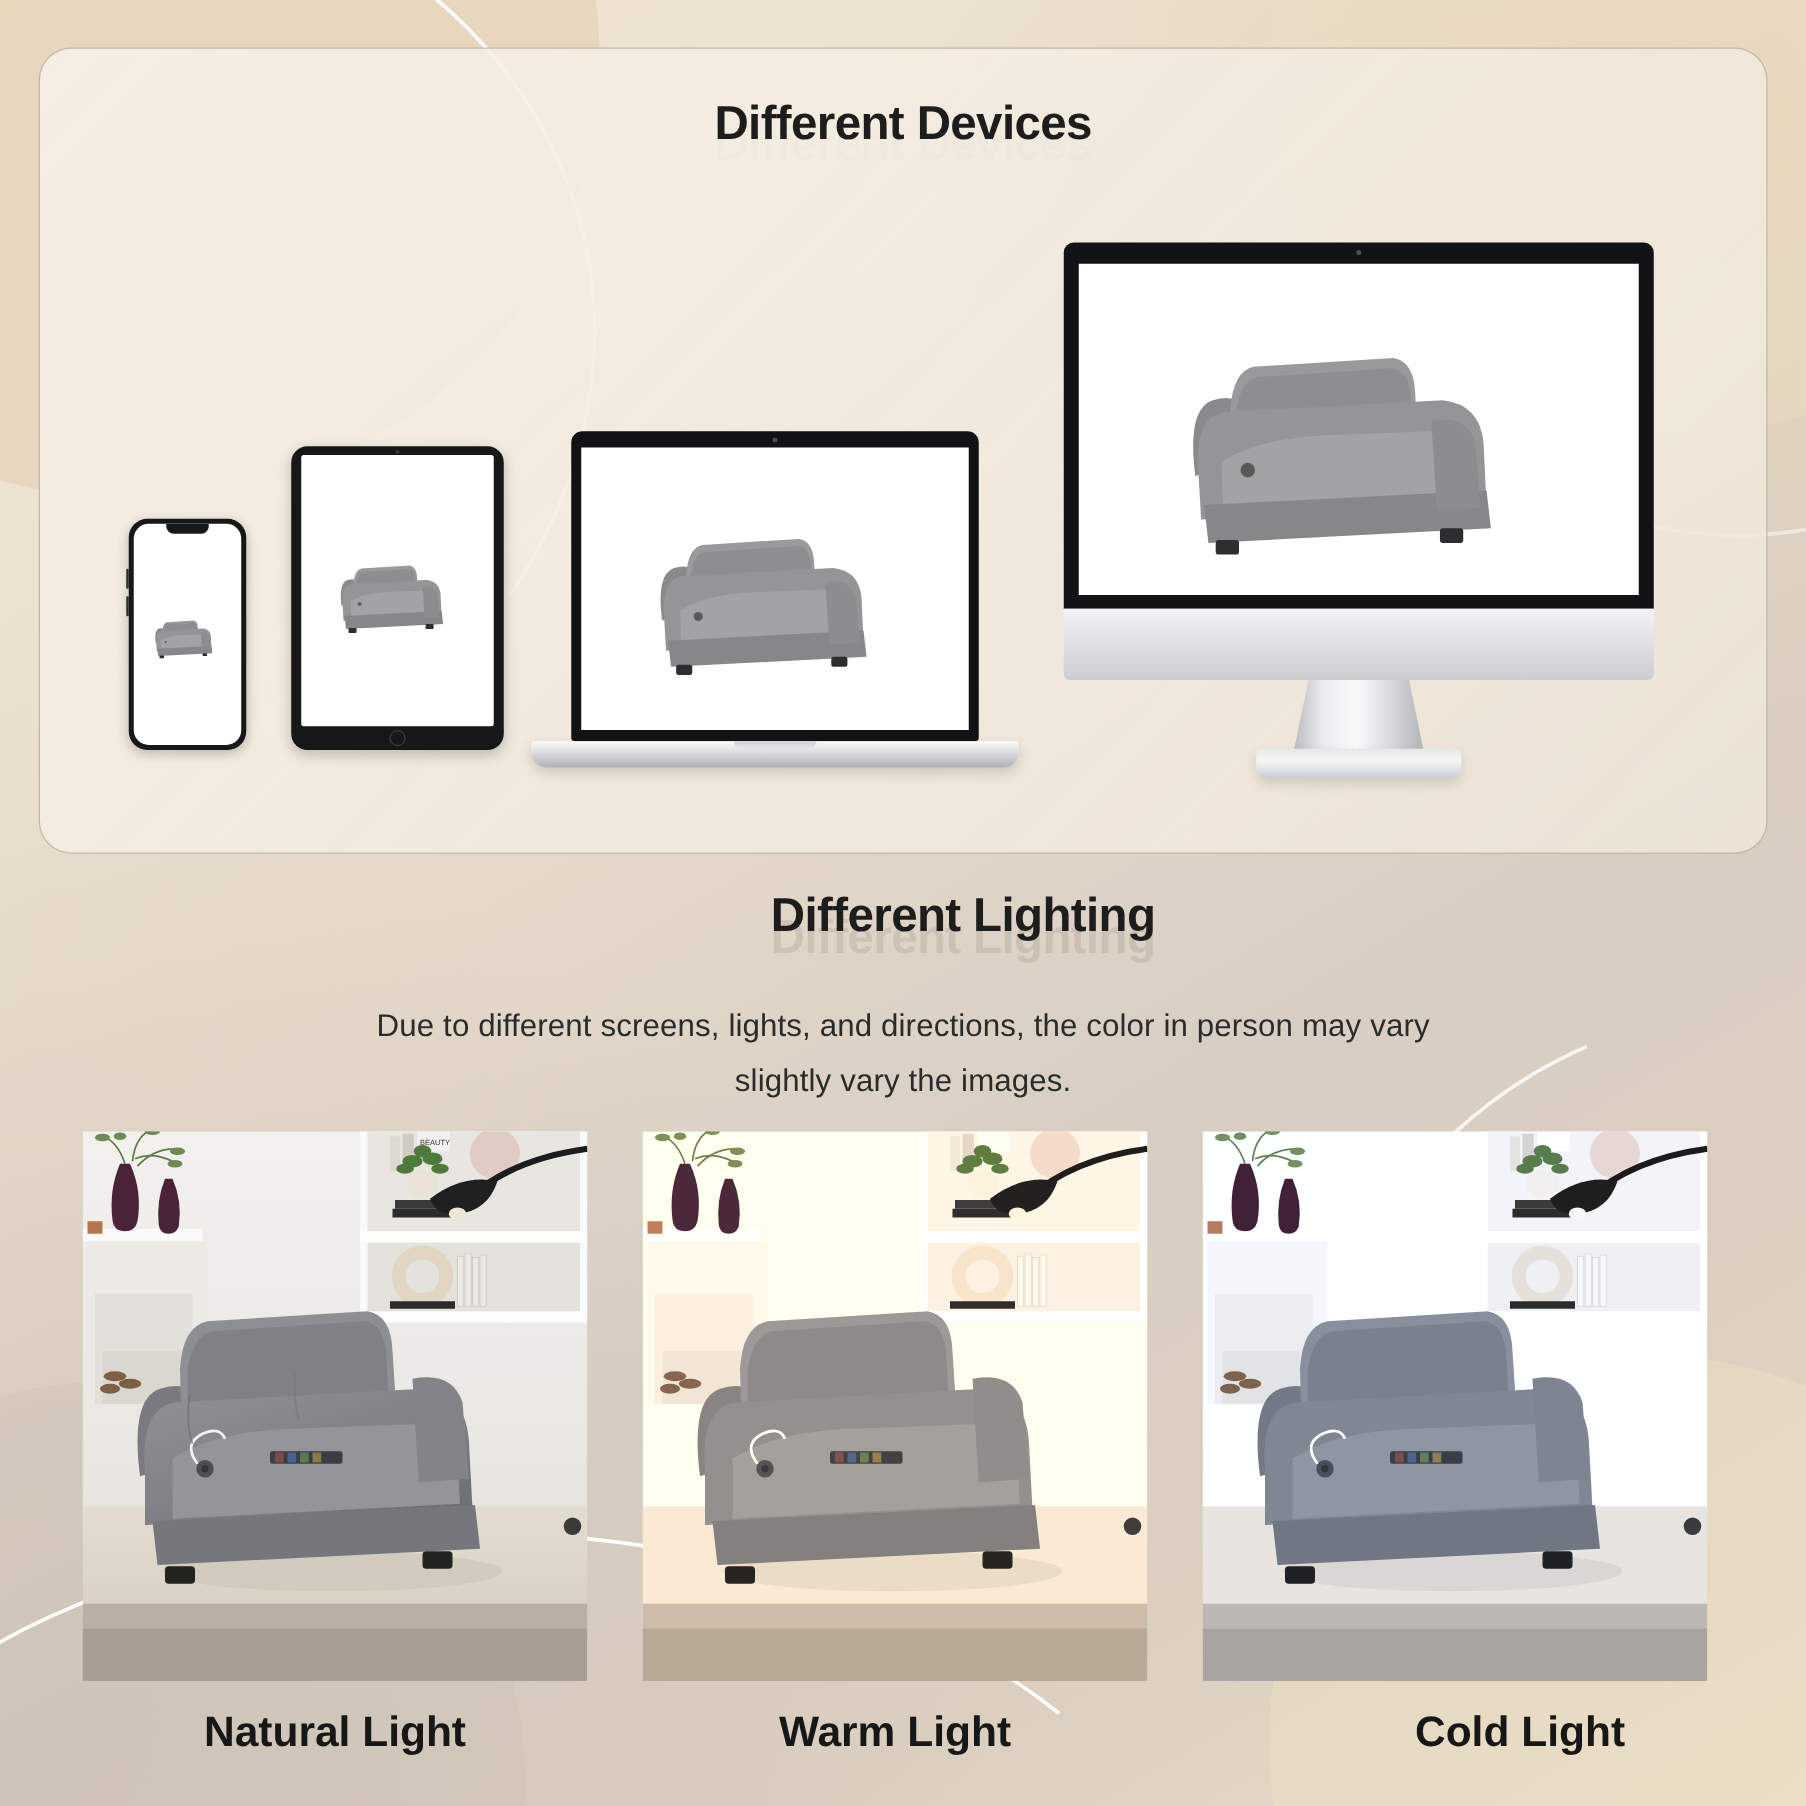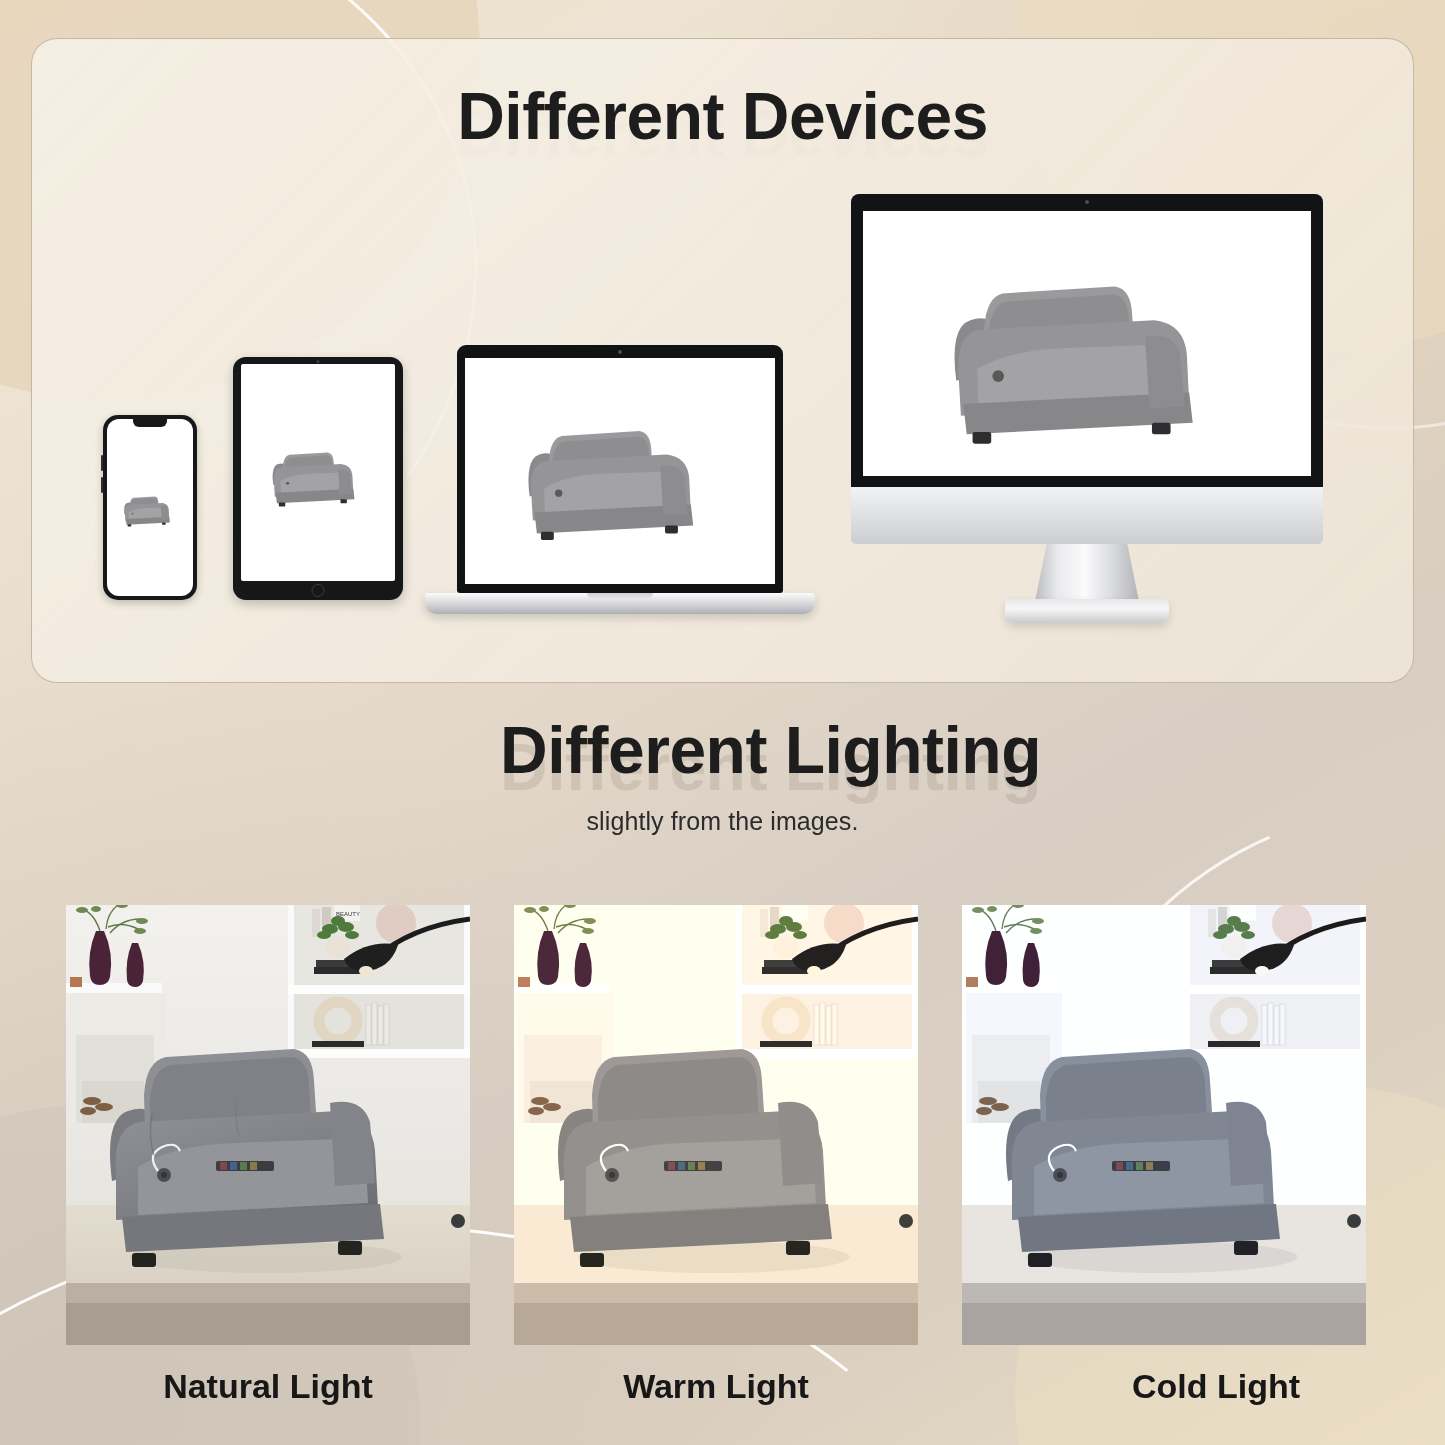--- a/index.html
+++ b/index.html
@@ -40,21 +40,21 @@
 
   
   .devices-card {
     position:absolute; left:31px; top:38px; width:1383px; height:645px;
     border:1px solid rgba(160,142,118,0.55); border-radius:26px;
     background:linear-gradient(135deg, rgba(246,240,230,0.92) 0%, rgba(243,236,224,0.86) 45%, rgba(240,232,218,0.82) 100%);
   }
 
   .heading {
     position:absolute; width:100%; text-align:center;
-    font-size:66px; font-weight:bold; color:#1d1d1d; letter-spacing:-0.5px;
+    font-size:38px; font-weight:bold; color:#1d1d1d; letter-spacing:-0.5px;
   }
   .heading .echo {
     position:absolute; left:0; top:17px; width:100%; text-align:center;
     color:rgba(120,105,90,0.17); z-index:-1;
   }
   #devices-heading { top:78px; }
   #lighting-heading { top:712px;margin-left:48px; }
 
   .subtitle {
     position:absolute; top:800px; left:0; width:100%; text-align:center;
@@ -267,21 +267,22 @@
     <div class="foot"></div>
   </div>
 </div>
 
 <h2 class="heading" id="lighting-heading">
   <span class="echo">Different Lighting</span>
   <span>Different Lighting</span>
 </h2>
 
 <p class="subtitle">
-  <span>slightly from the images.</span>
+  <span>Due to different screens, lights, and directions, the color in person may vary</span>
+  <span>slightly vary the images.</span>
 </p>
 
 <div class="photos">
 
   <div class="photo p1">
     <div class="scene">
       <svg viewBox="0 0 404 440" preserveAspectRatio="none" style="width:100%;height:100%;display:block;">
         <defs>
           <linearGradient id="wallN" x1="0" y1="0" x2="0" y2="1">
             <stop offset="0%" stop-color="#f2f1ee"></stop>

